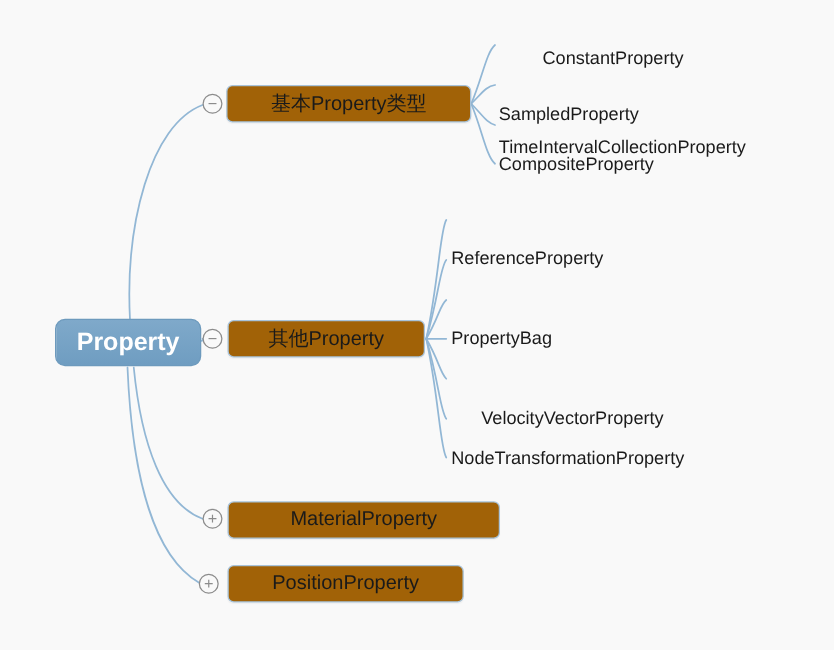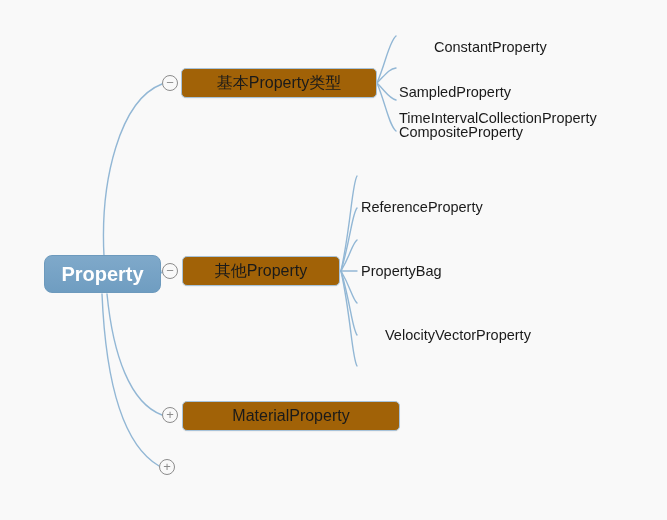--- a/index.html
+++ b/index.html
@@ -84,23 +84,25 @@
   <div class="toggle" style="left:162px;top:407px;">
     <span>+</span>
   </div>
   <div class="toggle" style="left:159px;top:459px;">
     <span>+</span>
   </div>
 
   <div class="node branch-node" style="left:181px;top:68px;width:196px;">基本Property类型</div>
   <div class="node branch-node" style="left:182px;top:256px;width:158px;">其他Property</div>
   <div class="node branch-node" style="left:182px;top:401px;width:218px;">MaterialProperty</div>
+  <div class="node branch-node" style="left:182px;top:452px;width:189px;">PositionProperty</div>
 
   <div class="leaf-node" style="left:399px;top:47px;margin-left:35px;">ConstantProperty</div>
   <div class="leaf-node" style="left:399px;top:68px;margin-top:24px;">SampledProperty</div>
   <div class="leaf-node" style="left:399px;top:118px;">TimeIntervalCollectionProperty</div>
   <div class="leaf-node" style="left:399px;top:132px;">CompositeProperty</div>
 
   <div class="leaf-node" style="left:361px;top:207px;">ReferenceProperty</div>
   <div class="leaf-node" style="left:361px;top:271px;">PropertyBag</div>
   <div class="leaf-node" style="left:361px;top:335px;margin-left:24px;">VelocityVectorProperty</div>
+  <div class="leaf-node" style="left:361px;top:367px;">NodeTransformationProperty</div>
 
 </div>
 
 </body></html>

